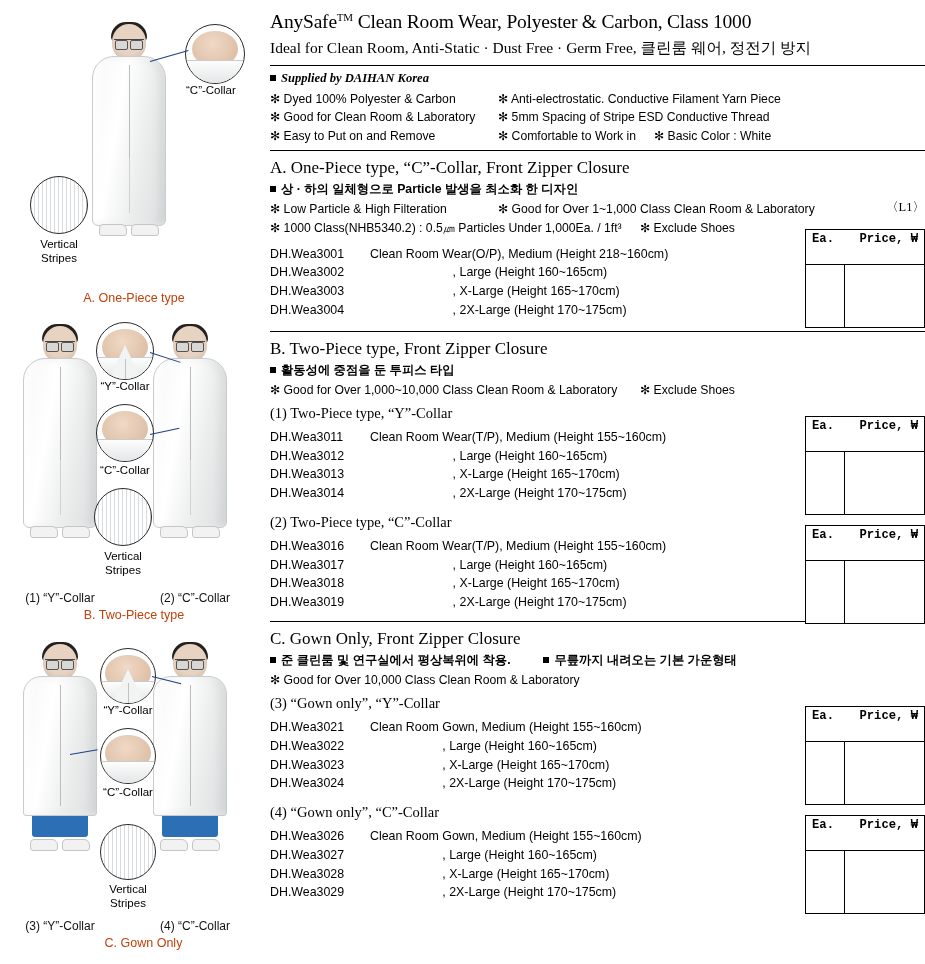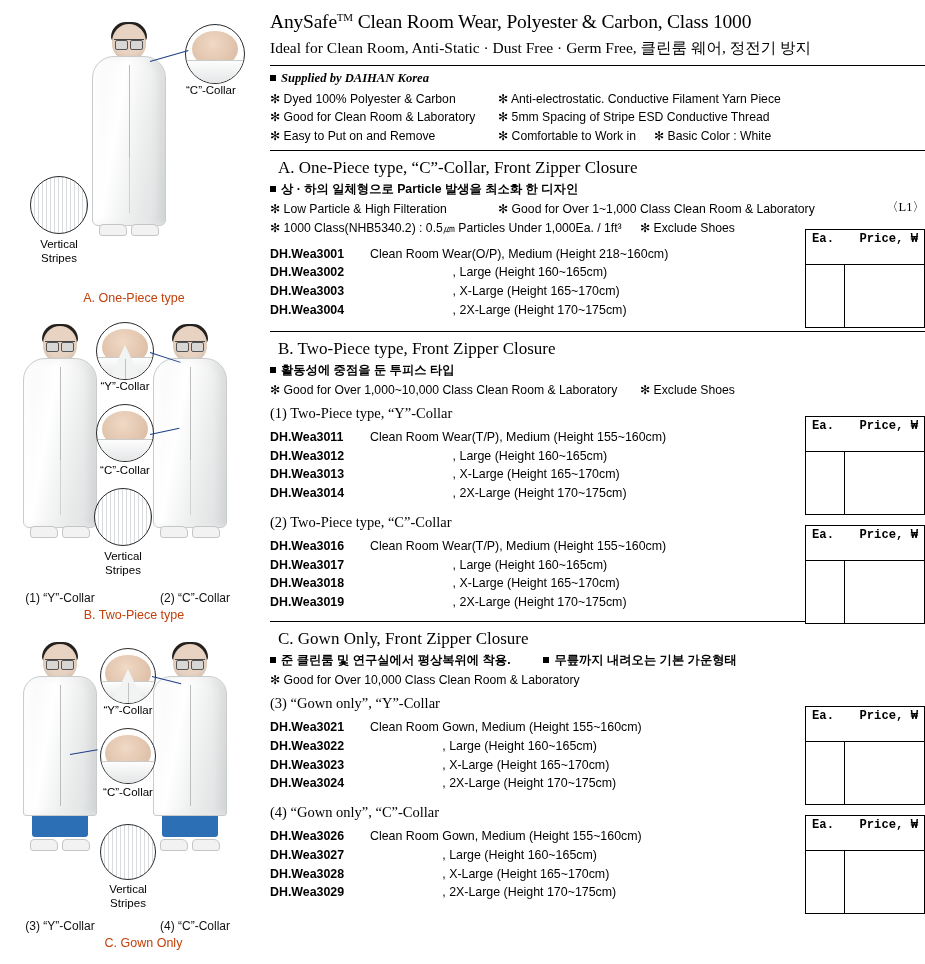--- a/index.html
+++ b/index.html
@@ -238,21 +238,21 @@
     grid-template-columns: 228px 1fr;
     font-size: 12.2px;
     line-height: 1.55;
   }
   .bullets div { white-space: nowrap; }
   .bullets .two { display: flex; gap: 18px; }
 
   .sec-head {
     font-family: "Liberation Serif", serif;
     font-size: 17px;
-    margin: 7px 0 3px 8px;
+    margin: 7px 0 3px 0;
   }
   .sub-head {
     font-family: "Liberation Serif", serif;
     font-size: 14.5px;
     margin: 6px 0 2px 0;
   }
   .korean-note {
     font-size: 12.3px;
     font-weight: bold;
     margin: 3px 0 2px 0;
@@ -271,21 +271,21 @@
 
   
   .prodwrap { position: relative; margin-top: 2px; }
   .prod-row {
     font-size: 12.4px;
     line-height: 18.6px;
     display: flex;
   }
   .prod-code {
     width: 100px;
-    font-weight: bold;
+    font-weight: normal;
   }
   .prod-desc { white-space: pre; }
 
   .pricebox {
     position: absolute;
     width: 120px;
     border: 1px solid #000;
     background: #fff;
   }
   .pricebox .ph {

